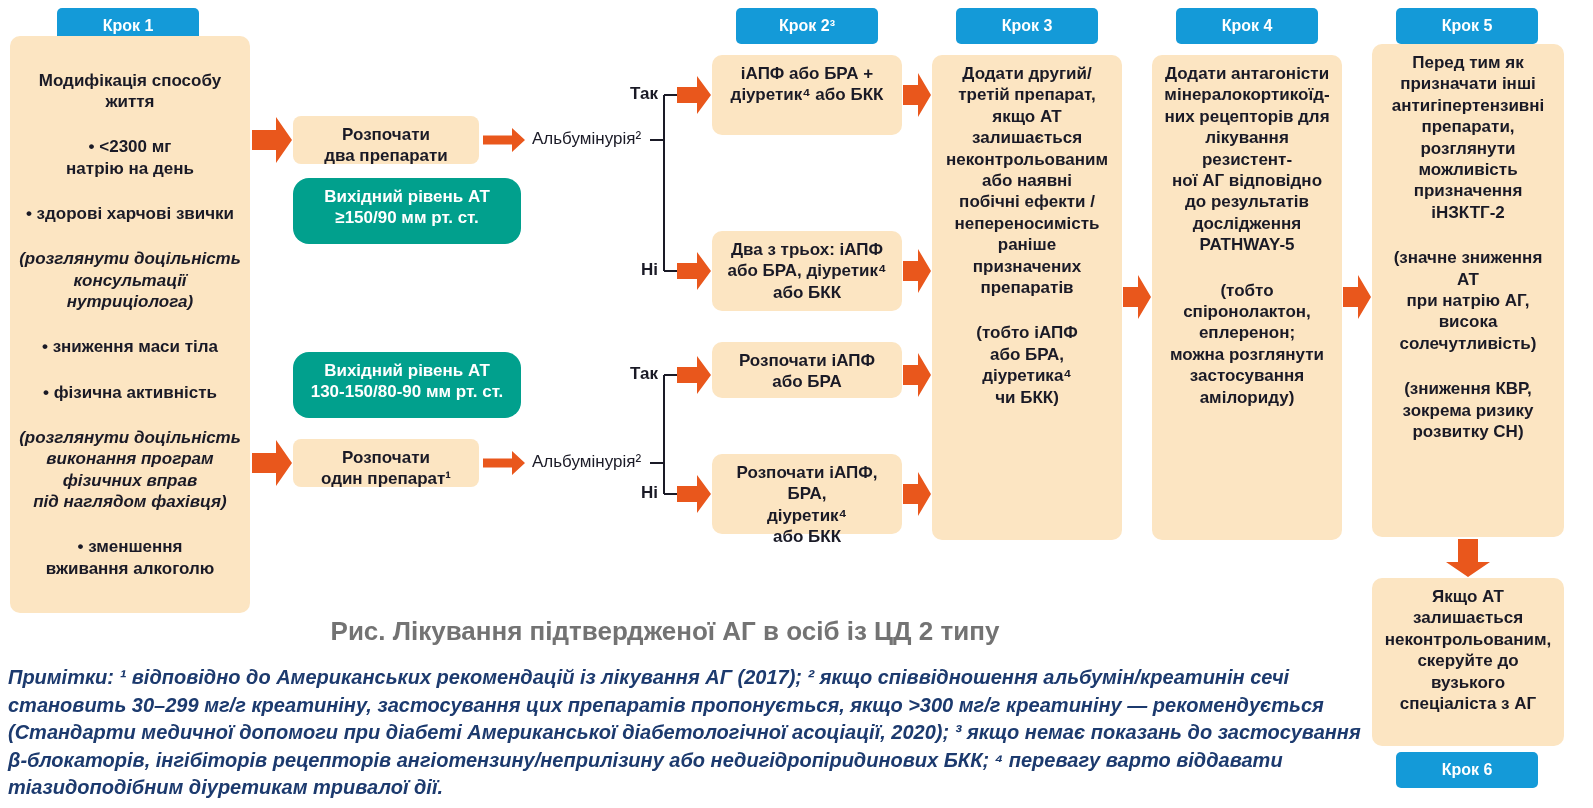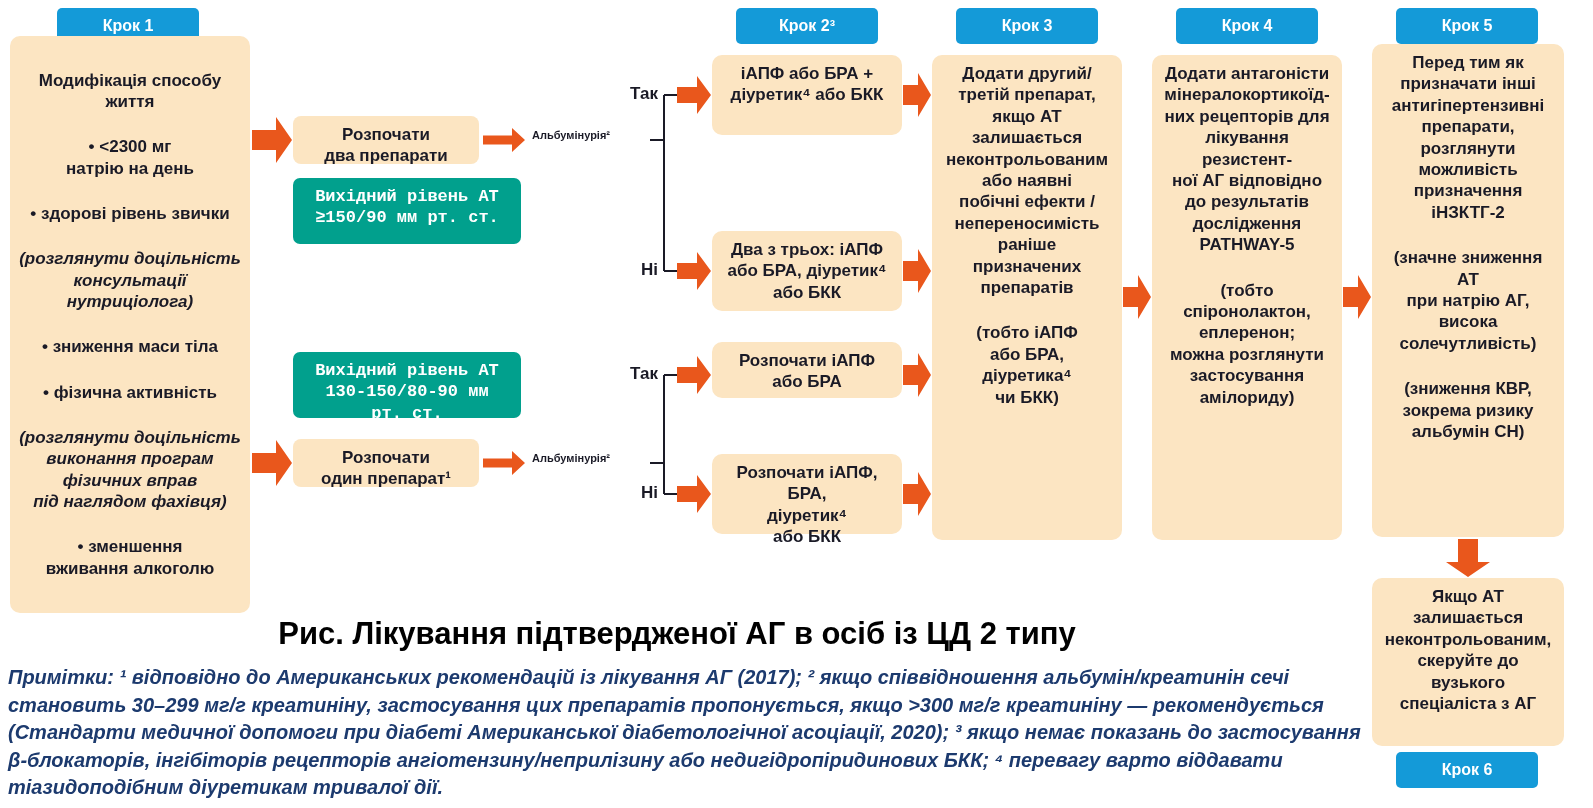--- a/index.html
+++ b/index.html
@@ -12,29 +12,29 @@
   }
   *{margin:0;padding:0;box-sizing:border-box;}
   body{font-family:"Liberation Sans",sans-serif;background:#fff;}
   .canvas{position:relative;width:1593px;height:808px;background:#fff;overflow:hidden;}
   .connectors{position:absolute;left:0;top:0;pointer-events:none;}
   .badge{position:absolute;height:36px;border-radius:5px;background:var(--blue);color:#fff;
          font-weight:bold;font-size:16px;line-height:36px;text-align:center;}
   .box{position:absolute;border-radius:10px;background:var(--cream);color:var(--ink);
        font-weight:bold;font-size:17px;line-height:1.26;text-align:center;
        display:flex;flex-direction:column;align-items:center;justify-content:flex-start;padding:8px 12px;}
-  .box.teal{background:var(--teal);color:#fff;border-radius:7px;font-family:Liberation Mono, monospace;}
+  .box.teal{background:var(--teal);color:#fff;border-radius:16px;}
   .box.list{justify-content:space-evenly;padding:10px 0;}
   .box.stack .t + .t{margin-top:24px;}
   .t{white-space:pre-line;}
   .em{font-style:italic;}
-  .lbl{position:absolute;font-weight:bold;font-size:11px;color:var(--ink);white-space:nowrap;}
+  .lbl{position:absolute;font-weight:normal;font-size:17px;color:var(--ink);white-space:nowrap;}
   .yn{position:absolute;width:50px;text-align:right;font-weight:600;font-size:17px;color:var(--ink);}
-  .caption{position:absolute;left:252px;top:616px;width:850px;text-align:center;
-           font-weight:bold;font-size:31px;color:#000000;}
+  .caption{position:absolute;left:240px;top:616px;width:850px;text-align:center;
+           font-weight:bold;font-size:26px;color:#737373;}
   .footnote{position:absolute;left:8px;top:664px;width:1356px;font-weight:bold;font-style:italic;
             font-size:20px;line-height:1.38;color:var(--foot);}
 </style>
 </head>
 <body>
 
 <div class="canvas">
 
   <svg class="connectors" id="connectors" width="1593" height="808" viewBox="0 0 1593 808">
       <polygon points="252,130 276,130 276,117 292,140 276,163 276,150 252,150" fill="#E9571C"></polygon>
@@ -67,21 +67,21 @@
   <div class="badge" style="left:956px;top:8px;width:142px">Крок 3</div>
   <div class="badge" style="left:1176px;top:8px;width:142px">Крок 4</div>
   <div class="badge" style="left:1396px;top:8px;width:142px">Крок 5</div>
   <div class="badge" style="left:1396px;top:752px;width:142px">Крок 6</div>
 
   <div class="box list" style="left:10px;top:36px;width:240px;height:577px">
     <div class="t">Модифікація способу
 життя</div>
     <div class="t">• &lt;2300 мг
 натрію на день</div>
-    <div class="t">• здорові рівень звички</div>
+    <div class="t">• здорові харчові звички</div>
     <div class="t em">(розглянути доцільність
 консультації
 нутриціолога)</div>
     <div class="t">• зниження маси тіла</div>
     <div class="t">• фізична активність</div>
     <div class="t em">(розглянути доцільність
 виконання програм
 фізичних вправ
 під наглядом фахівця)</div>
     <div class="t">• зменшення
@@ -170,21 +170,21 @@
 антигіпертензивні
 препарати,
 розглянути
 можливість
 призначення іНЗКТГ-2</div>
     <div class="t">(значне зниження АТ
 при натрію АГ, висока
 солечутливість)</div>
     <div class="t">(зниження КВР,
 зокрема ризику
-альбумін СН)</div>
+розвитку СН)</div>
   </div>
 
   <div class="box" style="left:1372px;top:578px;width:192px;height:168px">
     <div class="t">Якщо АТ залишається
 неконтрольованим,
 скеруйте до вузького
 спеціаліста з АГ</div>
   </div>
 
   <div class="caption">Рис. Лікування підтвердженої АГ в осіб із ЦД 2 типу</div>

